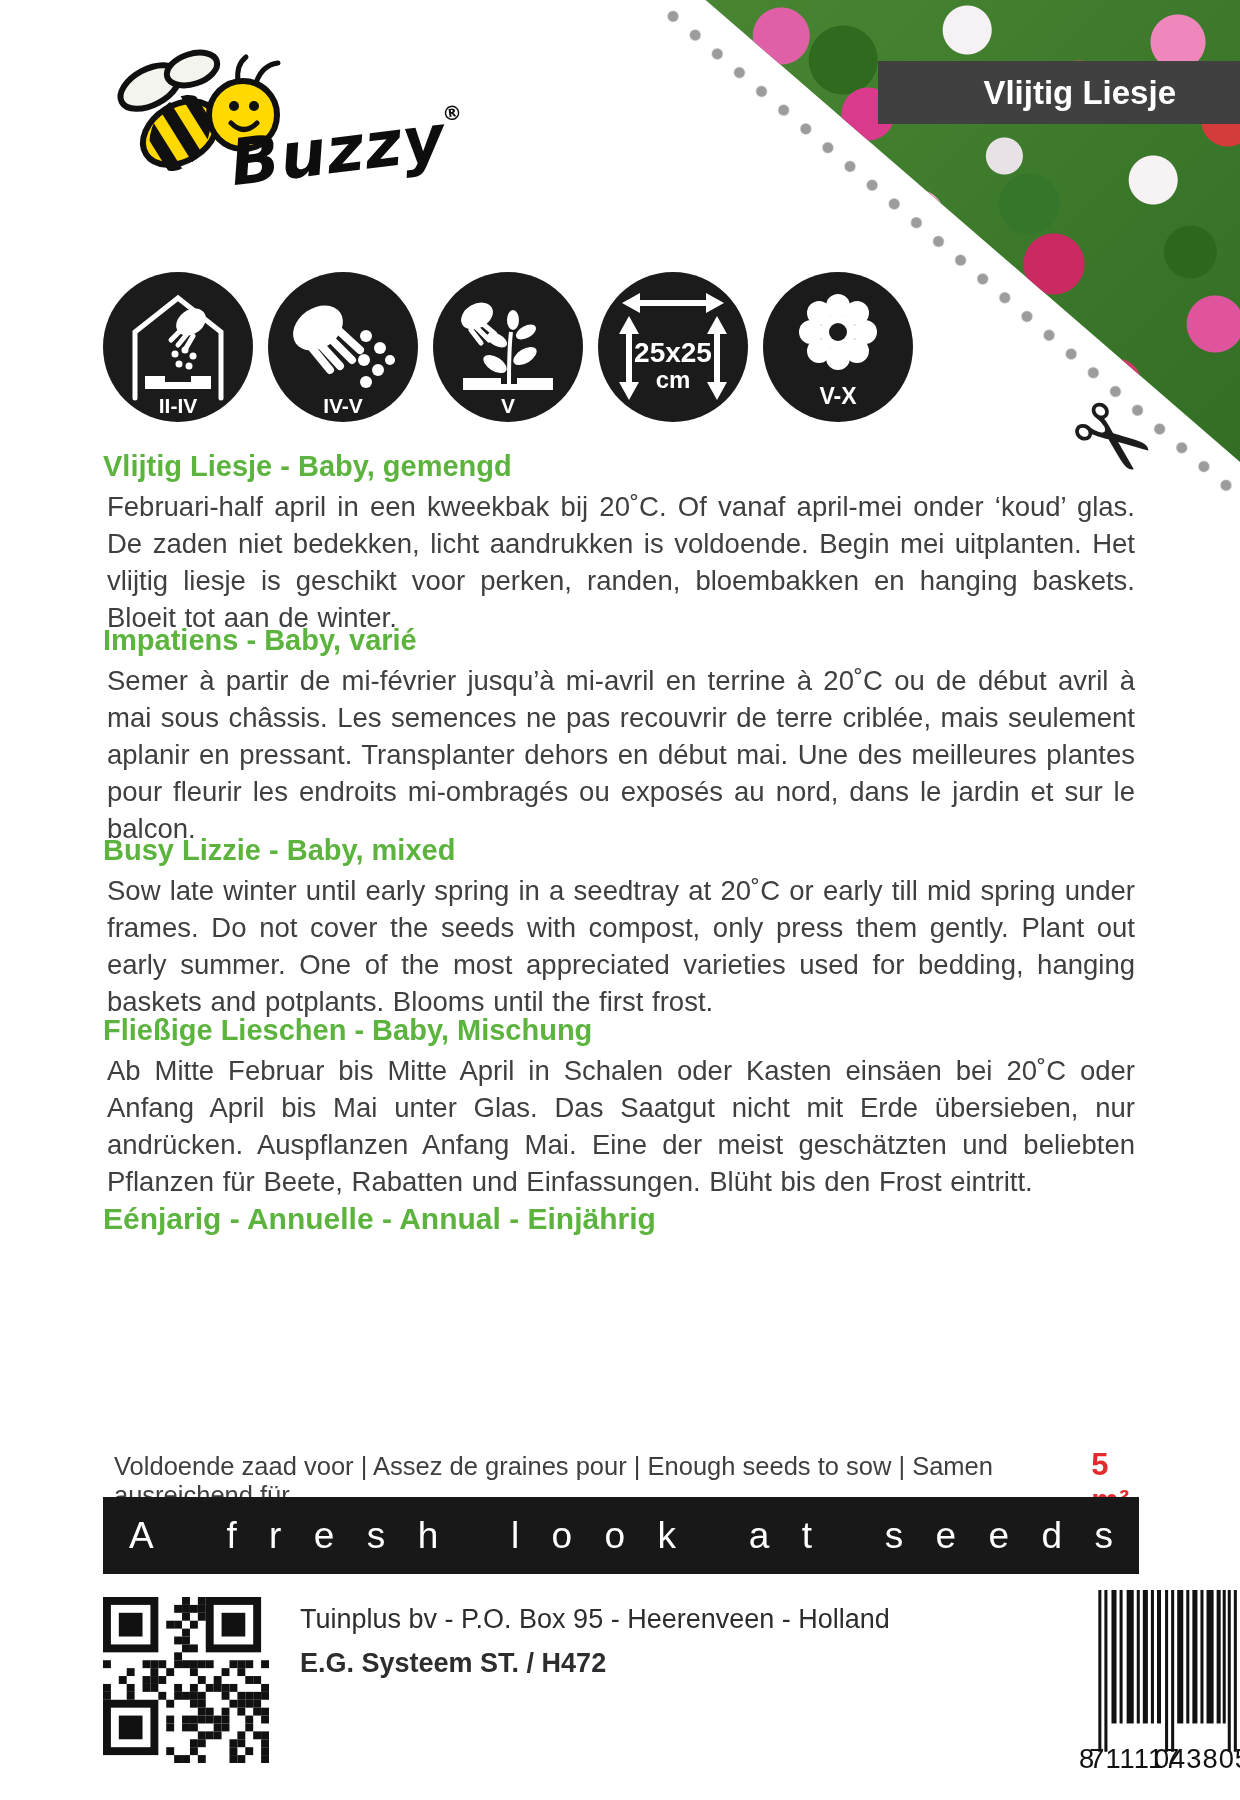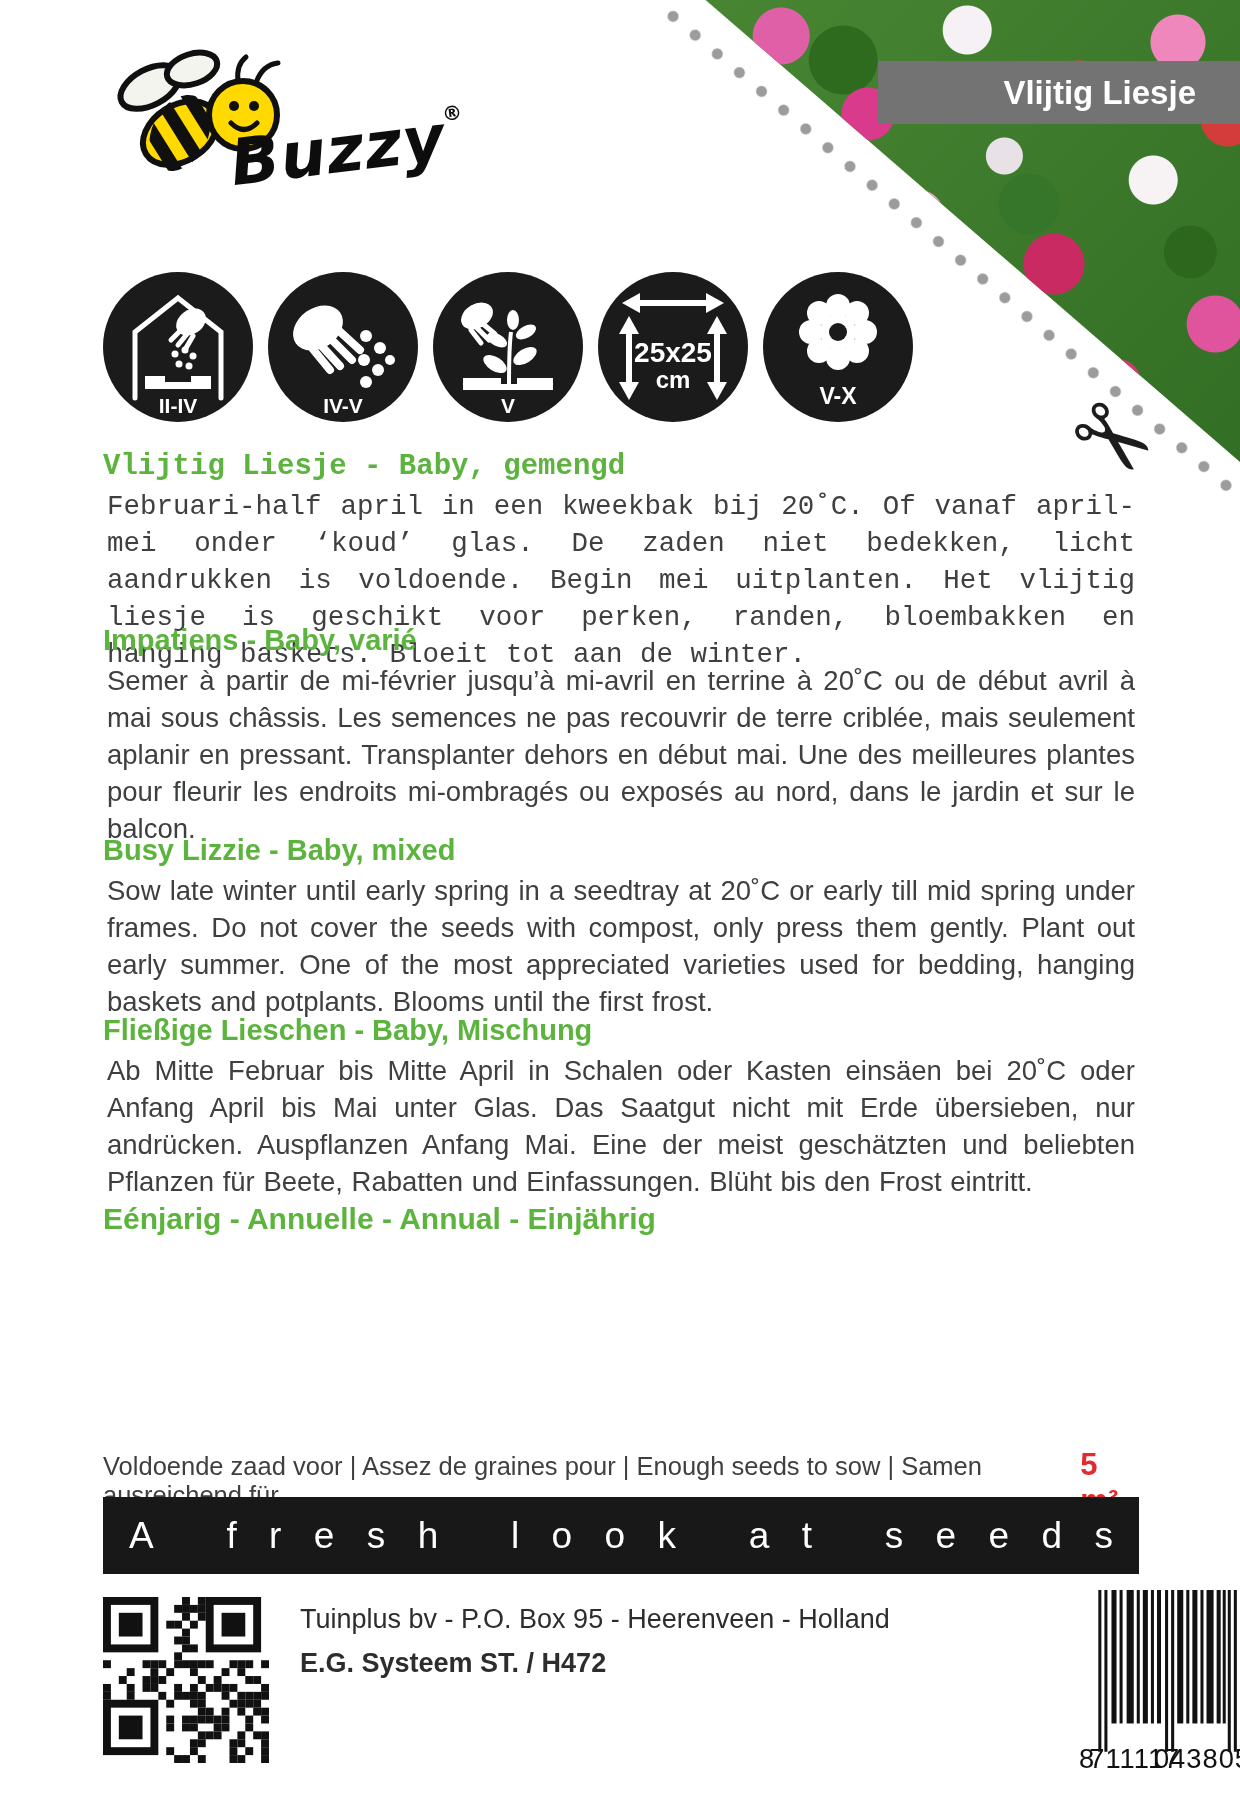--- a/index.html
+++ b/index.html
@@ -20,22 +20,22 @@
       radial-gradient(circle at 93% 30%, #f7f3f5 0 24px, rgba(0,0,0,0) 25px),
       radial-gradient(circle at 98% 54%, #e0549e 0 28px, rgba(0,0,0,0) 29px),
       radial-gradient(circle at 90% 64%, #d8366f 0 25px, rgba(0,0,0,0) 26px),
       radial-gradient(circle at 81% 26%, #e8e2e6 0 18px, rgba(0,0,0,0) 19px),
       radial-gradient(circle at 99% 20%, #d43b3b 0 26px, rgba(0,0,0,0) 27px),
       radial-gradient(circle at 68% 10%, #2e6b1f 0 34px, rgba(0,0,0,0) 35px),
       radial-gradient(circle at 83% 34%, #35762a 0 30px, rgba(0,0,0,0) 31px),
       radial-gradient(circle at 96% 42%, #2c671d 0 26px, rgba(0,0,0,0) 27px),
       linear-gradient(135deg,#58963d,#2f6b22);}
   .photo-label{position:absolute;left:878px;top:61px;width:362px;height:63px;
-    background:#737373;color:#fff;font-weight:bold;font-size:33px;line-height:63px;
-    text-align:right;padding-right:44px;box-sizing:border-box;z-index:3;}
+    background:#404040;color:#fff;font-weight:bold;font-size:33px;line-height:63px;
+    text-align:right;padding-right:64px;box-sizing:border-box;z-index:3;}
 
   
   .cutline{position:absolute;left:662px;top:0px;width:765px;height:14px;
     background-image:radial-gradient(circle,#9c9c9c 5px,rgba(0,0,0,0) 5.9px);
     background-size:29px 14px;background-repeat:repeat-x;
     transform:rotate(40.3deg);transform-origin:0 50%;z-index:2;}
   .scissors{position:absolute;left:1072px;top:392px;font-size:96px;line-height:96px;
     color:#1c1c1c;transform:rotate(38deg);z-index:4;}
 
   
@@ -48,24 +48,24 @@
 
   
   .icons{position:absolute;left:103px;top:272px;display:flex;gap:15px;z-index:1;}
   .icon{width:150px;height:150px;}
 
   
   .sec{position:absolute;left:103px;width:1036px;}
   .sec h2{margin:0 0 5px 0;font-size:29px;font-weight:bold;color:#5cb43e;}
   .sec p{margin:4px;font-size:27.5px;line-height:37px;color:#3e3f41;text-align:justify;
     word-spacing:1px;}
-  .sec-nl{top:450px;font-family:Liberation Mono, monospace;} .sec-fr{top:624px;} .sec-en{top:834px;} .sec-de{top:1014px;}
+  .sec-nl{top:450px;} .sec-fr{top:624px;} .sec-en{top:834px;} .sec-de{top:1014px;}
   .annual{position:absolute;left:103px;top:1202px;font-size:30px;font-weight:bold;color:#5cb43e;}
 
-  .seedline{position:absolute;left:103px;top:1447px;width:1036px;
+  .seedline{position:absolute;left:114px;top:1447px;width:1036px;
     display:flex;justify-content:space-between;align-items:baseline;}
   .seedline .txt{font-size:25.5px;color:#3e3f41;}
   .seedline .val{font-size:31px;font-weight:bold;color:#e32a2c;}
 
   
   .banner{position:absolute;left:103px;top:1497px;width:1036px;height:77px;
     background:#181818;color:#fff;display:flex;align-items:center;
     padding:0 26px;box-sizing:border-box;}
   .banner .spread{flex:1;display:flex;justify-content:space-between;
     font-size:37px;font-weight:400;}

